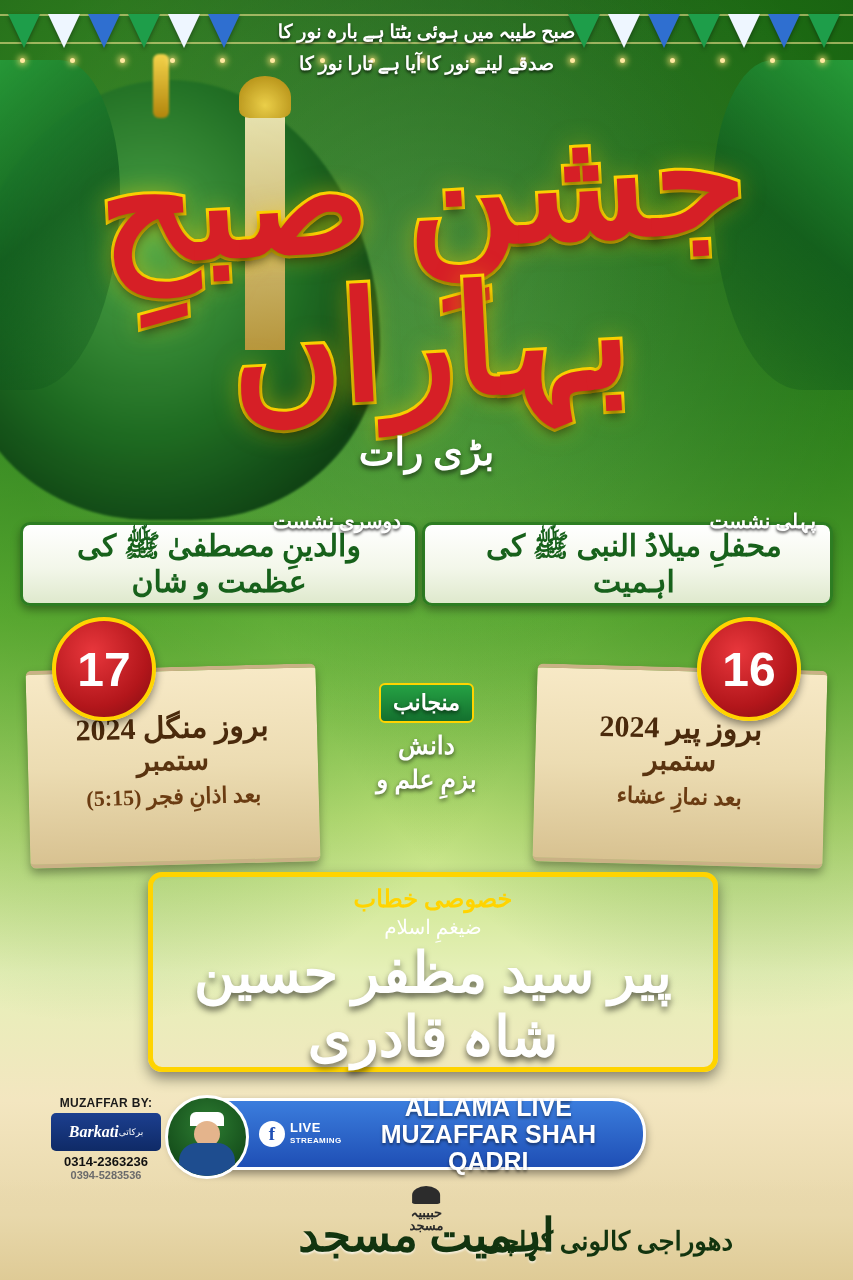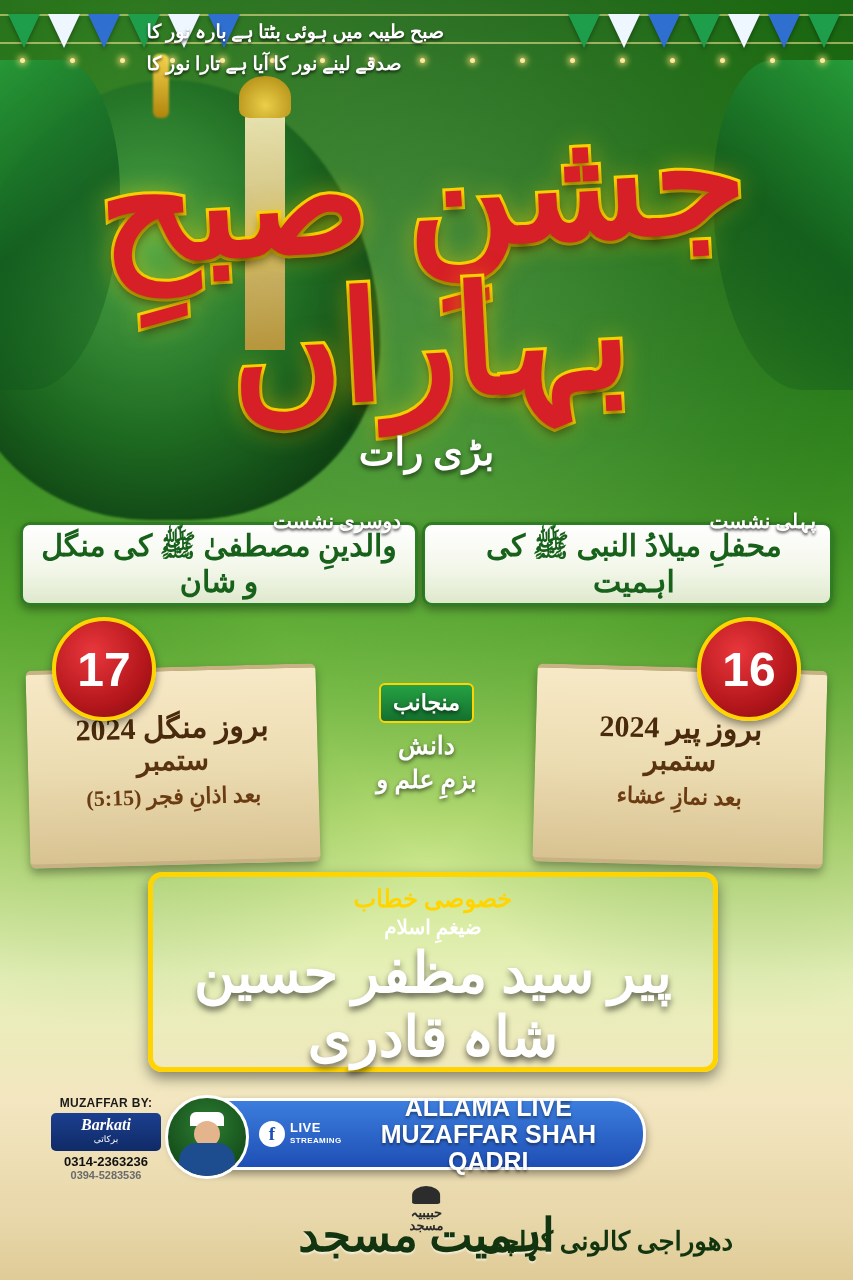--- a/index.html
+++ b/index.html
@@ -62,21 +62,21 @@
     background:linear-gradient(140deg,rgba(40,160,60,.95),rgba(16,90,30,.75),rgba(10,60,20,.1));
     border-radius:0 40% 60% 0;
     filter:blur(.5px);
   }
   .sidefabric.right{right:-10px;transform:scaleX(-1);}
   .sidefabric.left{left:-30px;}
 
   
   .couplet{
     position:absolute;top:16px;left:50%;transform:translateX(-50%);
-    width:560px;text-align:left;color:#ffffff;
+    width:560px;text-align:center;color:#ffffff;
     text-shadow:0 2px 3px rgba(0,0,0,.65);
     font-size:19px;line-height:32px;direction:rtl;
     font-family:"Liberation Serif",serif;font-weight:bold;
   }
 
   
   .title-wrap{
     position:absolute;top:120px;left:0;width:853px;height:350px;text-align:center;
   }
   .title-main{
@@ -170,39 +170,39 @@
     background:linear-gradient(180deg,#1f8a2a 0%,#14general 0%,#157a22 45%,#0e5c19 100%);
     border:5px solid #ffd400;border-radius:14px;
     box-shadow:0 6px 14px rgba(0,0,0,.45);
     text-align:center;direction:rtl;
   }
   .sp-khitab{
     margin-top:8px;color:#ffd400;font-size:24px;font-weight:bold;
     font-family:"Liberation Serif",serif;
   }
   .sp-title{
-    color:#ffffff;font-size:20px;font-weight:bold;
+    color:#ffffff;font-size:20px;font-weight:normal;
     font-family:"Liberation Serif",serif;margin-top:2px;
   }
   .sp-name{
     color:#ffffff;font-size:56px;line-height:64px;font-weight:bold;
     font-family:"Liberation Serif",serif;margin-top:2px;
     text-shadow:0 4px 6px rgba(0,0,0,.55);
   }
 
   
   .designer{
     position:absolute;left:46px;top:1096px;width:120px;text-align:center;
   }
   .designer .dby{font-size:12px;font-weight:bold;color:#1a1a1a;letter-spacing:.3px;}
   .designer .logo{
     margin:3px auto 0;width:110px;height:38px;border-radius:5px;
     background:linear-gradient(180deg,#1c3f8f,#0f2a66);
     color:#ffffff;font-family:"Liberation Serif",serif;
-    display:flex;flex-direction:column;align-items:center;justify-content:center;
+    display:flex;align-items:center;justify-content:center;
     line-height:14px;
   }
   .designer .logo b{font-size:16px;font-style:italic;}
   .designer .logo i{font-size:9px;font-style:normal;}
   .designer .phone{font-size:13px;font-weight:bold;color:#111;margin-top:3px;}
   .designer .phone2{font-size:11px;font-weight:bold;color:#6b6b6b;}
 
   
   .livebar{
     position:absolute;left:170px;top:1098px;width:470px;height:66px;
@@ -330,21 +330,21 @@
   </div>
   <div class="title-sub">بڑی رات</div>
 
   <div class="sessions">
     <div class="sess right">
       <div class="sess-label">پہلی نشست</div>
       <div class="sess-text">محفلِ میلادُ النبی ﷺ کی اہمیت</div>
     </div>
     <div class="sess left">
       <div class="sess-label">دوسری نشست</div>
-      <div class="sess-text">والدینِ مصطفیٰ ﷺ کی منگل و شان</div>
+      <div class="sess-text">والدینِ مصطفیٰ ﷺ کی عظمت و شان</div>
     </div>
   </div>
 
   <div class="scrolls">
 
     <div class="scroll right">
       <div class="scroll-inner">
         <div class="sc-day">
           <span>بروز پیر</span> <span>2024</span>
         </div>

